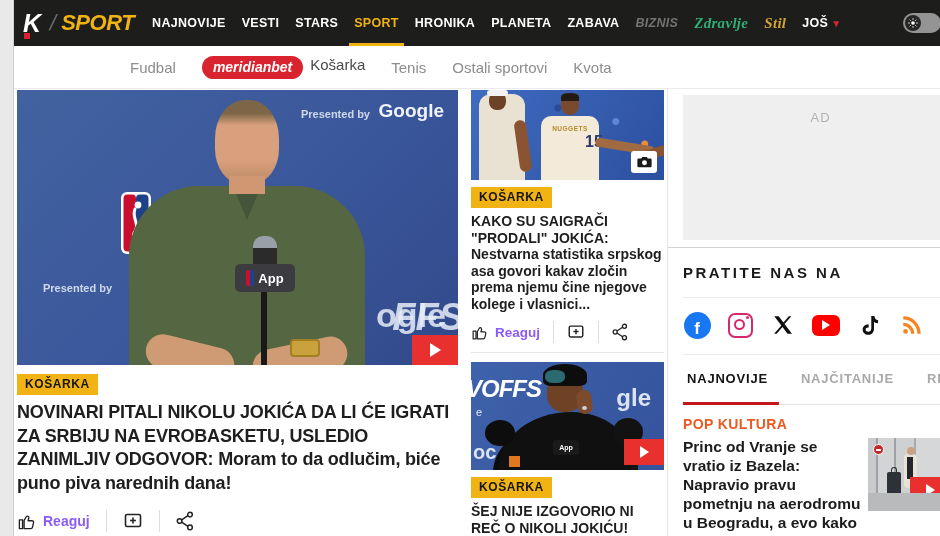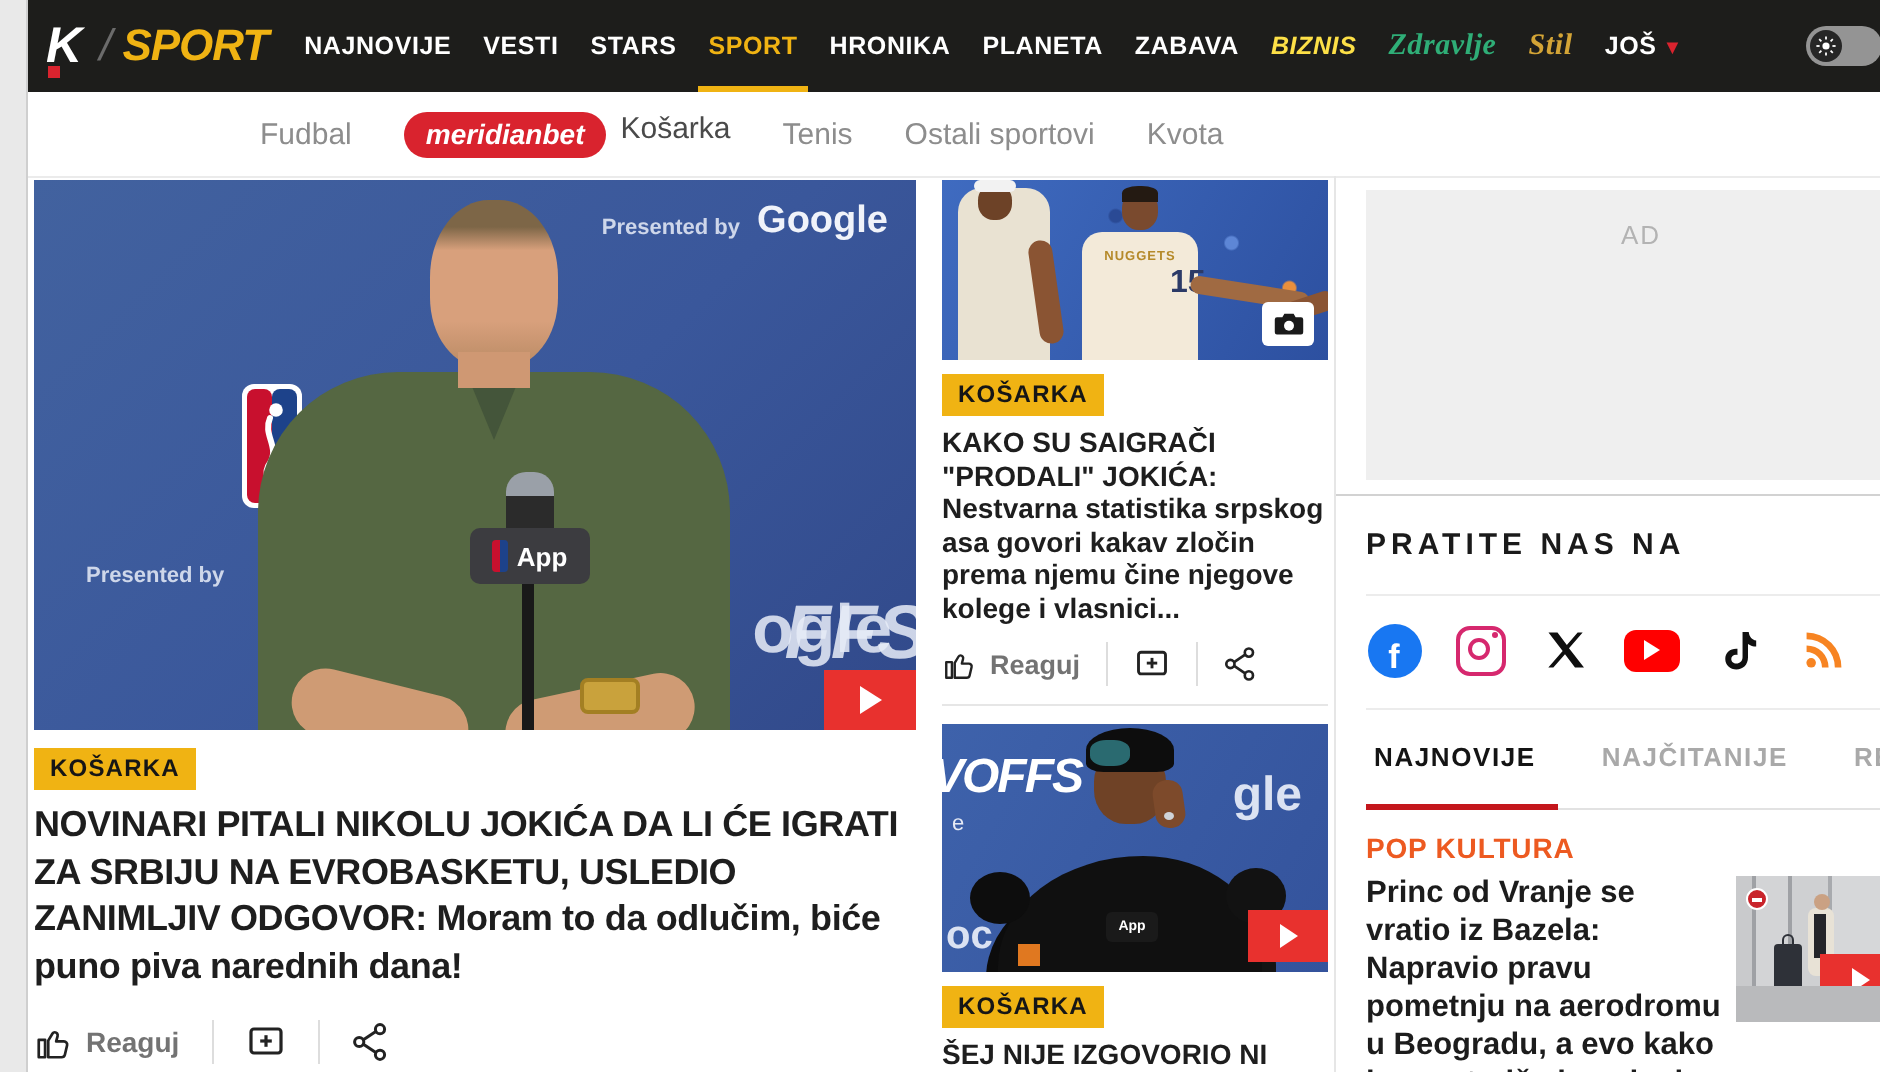--- a/index.html
+++ b/index.html
@@ -10,39 +10,39 @@
   .topnav{position:relative;height:46px;background:#1d1d1b;display:flex;align-items:center;padding:0 0 0 9px;box-sizing:border-box;}
   .logo{display:flex;align-items:center;margin-right:18px;flex:none;}
   .logo-k{color:#fff;font-weight:900;font-style:italic;font-size:25px;position:relative;padding-right:2px;}
   .logo-k::after{content:"";position:absolute;left:1px;bottom:-1px;width:6px;height:6px;background:#d9232e;}
   .logo-slash{color:#6b6b6b;font-size:22px;font-weight:300;margin:0 5px 0 7px;transform:skewX(-12deg);}
   .logo-sport{color:#f0b313;font-weight:900;font-style:italic;font-size:22px;letter-spacing:-.5px;}
   .nav-items{display:flex;align-items:center;gap:16px;height:46px;}
   .ni{color:#fff;font-size:12.5px;font-weight:bold;letter-spacing:.3px;height:46px;line-height:46px;position:relative;cursor:pointer;white-space:nowrap;}
   .ni.active{color:#f0b313;}
   .ni.active::after{content:"";position:absolute;left:-5px;right:-5px;bottom:0;height:3px;background:#f0b313;}
-  .ni-biznis{color:#fde047;font-style:italic;font-weight:900;text-align:right;}
+  .ni-biznis{color:#737373;font-style:italic;font-weight:900;text-align:right;}
   .ni-zdravlje{color:#2fae77;font-style:italic;font-family:"Liberation Serif",serif;font-size:15px;font-weight:bold;}
   .ni-stil{color:#d3a436;font-style:italic;font-family:"Liberation Serif",serif;font-size:15px;font-weight:bold;}
   .caret{color:#d9232e;font-size:10px;margin-left:3px;}
   .nav-right{margin-left:auto;display:flex;align-items:center;gap:20px;padding-right:0;}
   .toggle{width:38px;height:20px;background:#949494;border-radius:10px;position:relative;flex:none;cursor:pointer;}
   .toggle-knob{position:absolute;left:2px;top:2px;width:16px;height:16px;border-radius:50%;background:#262626;display:flex;align-items:center;justify-content:center;}
 
   
   .subnav{height:42px;background:#fff;border-bottom:1px solid #ebebeb;display:flex;align-items:center;padding-left:116px;gap:26px;font-size:15px;color:#8d8d8d;}
   .sn{cursor:pointer;}
   .sn-group{display:flex;align-items:flex-start;gap:7px;}
   .sponsor{background:#d9232e;color:#fff;font-style:italic;font-weight:bold;font-size:14px;border-radius:12px;padding:3px 11px 4px;cursor:pointer;}
   .sn-active{color:#4a4a4a;}
 
   
   .content{position:absolute;left:0;top:88px;width:927px;height:448px;}
   .tag{display:inline-block;background:#f0b313;color:#161616;font-weight:800;font-size:12px;letter-spacing:.6px;padding:3px 8px 4px;}
-  .actions{display:flex;align-items:center;color:#737373;}
+  .actions{display:flex;align-items:center;color:#8b5cf6;}
   .actions .lbl{font-size:14px;font-weight:bold;margin-left:7px;}
   .vdiv{width:1px;height:22px;background:#ddd;margin:0 16px;}
   .abtn{display:flex;align-items:center;cursor:pointer;}
 
   
   .col-main{position:absolute;left:3px;top:2px;width:441px;}
   .hero-img{position:relative;width:441px;height:275px;overflow:hidden;background:linear-gradient(135deg,#42629f 0%,#3a579b 55%,#31498a 100%);cursor:pointer;}
   .hero-img .wm{position:absolute;color:#e8edf8;opacity:.85;font-weight:bold;}
   .nbalogo{position:absolute;left:104px;top:102px;}
   .bigplay{position:absolute;left:142px;top:98px;font-size:52px;font-weight:900;font-style:italic;color:#fff;opacity:.95;letter-spacing:-2px;}
@@ -85,21 +85,21 @@
   .jersey .jn2{font-size:16px;font-weight:800;color:#2b3a67;margin-top:1px;padding-left:44px;}
   .phead{position:absolute;left:90px;top:5px;width:18px;height:20px;background:#7a4a2e;border-radius:45%;}
   .phead::before{content:"";position:absolute;left:0;top:-2px;width:18px;height:8px;background:#241a12;border-radius:45% 45% 0 0;}
   .jarmR{position:absolute;left:124px;top:52px;width:60px;height:9px;background:#a06a42;border-radius:5px;transform:rotate(9deg);}
   .p2{position:absolute;left:8px;top:4px;width:46px;height:86px;background:#e9e2d2;border-radius:12px 12px 0 0;}
   .p2::before{content:"";position:absolute;left:10px;top:-2px;width:17px;height:18px;background:#6d4227;border-radius:45%;}
   .p2::after{content:"";position:absolute;left:8px;top:-4px;width:21px;height:6px;background:#f2f2f2;border-radius:3px;}
   .p2arm{position:absolute;left:46px;top:30px;width:12px;height:52px;background:#8a5433;border-radius:6px;transform:rotate(-8deg);}
   .handR{position:absolute;right:-4px;top:58px;width:26px;height:10px;background:#8a5433;border-radius:5px;transform:rotate(-18deg);}
   .cam-badge{position:absolute;right:7px;bottom:7px;width:26px;height:22px;background:#fff;border-radius:3px;display:flex;align-items:center;justify-content:center;}
-  .mimg2{height:124px;margin-top:9px;background:linear-gradient(120deg,#3e62ab,#34539c);}
+  .mimg2{height:108px;margin-top:9px;background:linear-gradient(120deg,#3e62ab,#34539c);}
   .voffs{position:absolute;left:-5px;top:13px;font-size:24px;font-weight:900;font-style:italic;color:#fff;letter-spacing:-1px;}
   .voffs-sub{position:absolute;left:5px;top:44px;font-size:11px;color:#e6eaf5;}
   .gle2{position:absolute;right:13px;top:22px;font-size:24px;color:#dbe2f2;font-weight:bold;}
   .oc2{position:absolute;left:2px;bottom:6px;font-size:20px;color:#dbe2f2;font-weight:bold;}
   .fur{position:absolute;left:28px;bottom:0;width:132px;height:58px;background:#101010;border-radius:55% 45% 0 0/95% 80% 0 0;
     box-shadow:-8px 6px 0 -2px #0c0c0c,10px 8px 0 -3px #141414;}
   .fur::before{content:"";position:absolute;left:-14px;top:8px;width:30px;height:26px;background:#0d0d0d;border-radius:50%;}
   .fur::after{content:"";position:absolute;right:-12px;top:6px;width:30px;height:28px;background:#121212;border-radius:50%;}
   .shead{position:absolute;left:76px;top:12px;width:36px;height:38px;background:#6f4226;border-radius:44%;}
   .shat{position:absolute;left:72px;top:2px;width:44px;height:22px;background:#0d0d0d;border-radius:50% 50% 20% 20%;}

